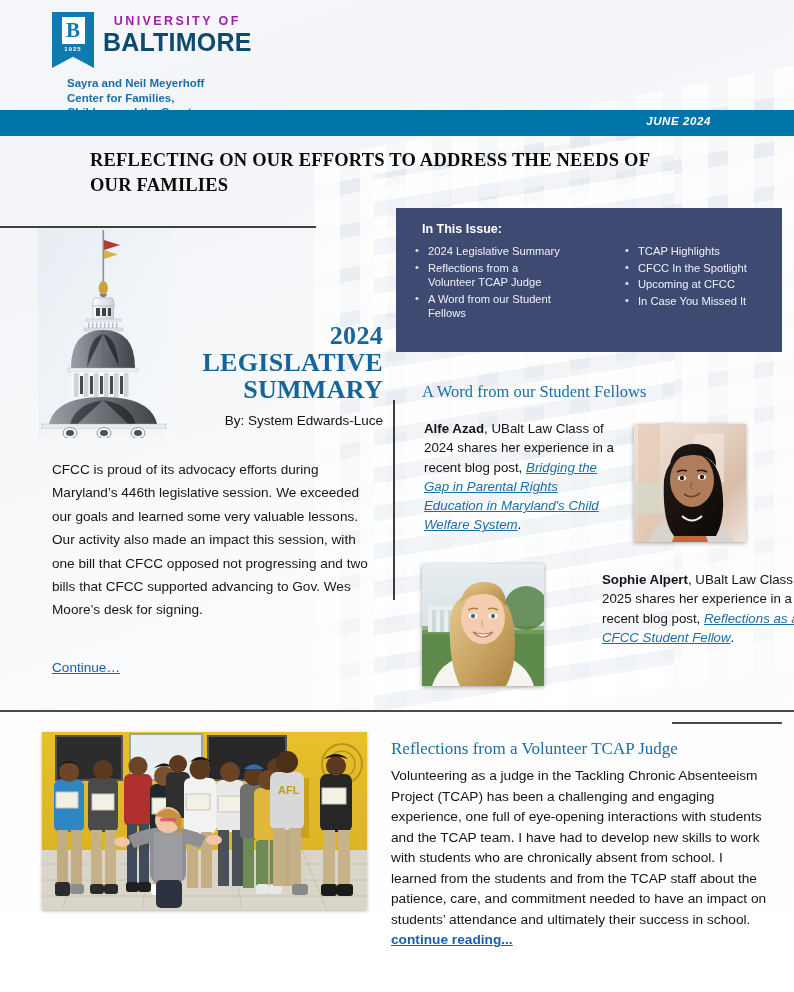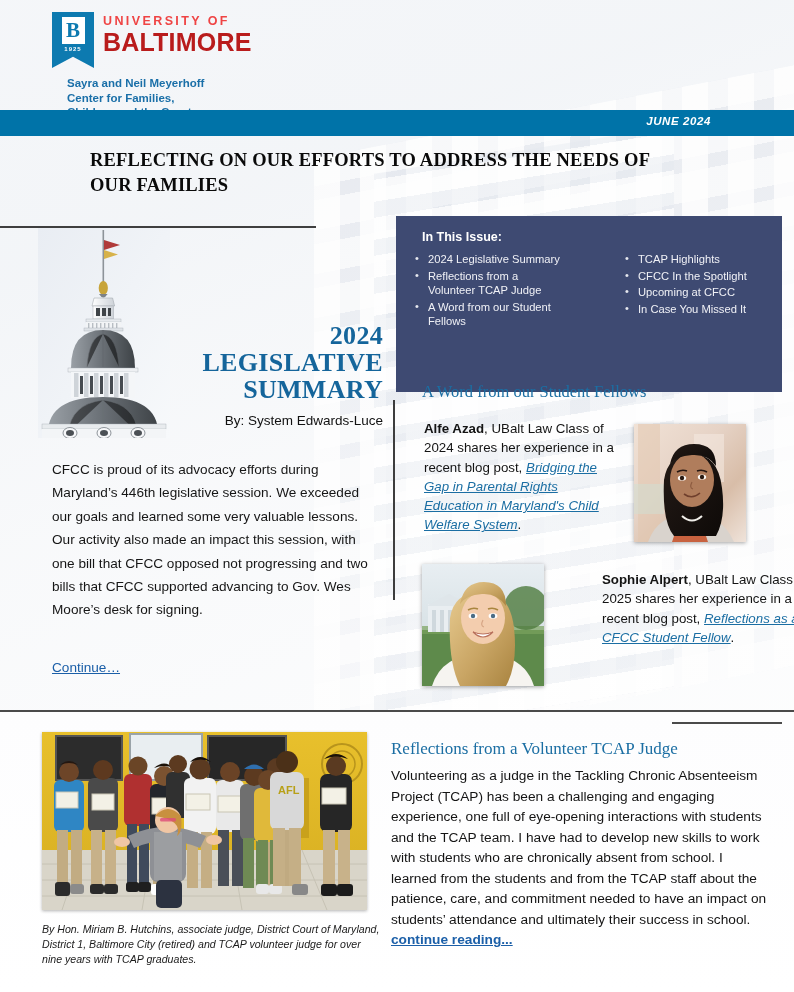--- a/index.html
+++ b/index.html
@@ -45,22 +45,22 @@
     width:42px;height:56px;background:#0d7ab0;position:relative;flex:none;
     clip-path:polygon(0 0,100% 0,100% 100%,50% 80%,0 100%);
     display:flex;flex-direction:column;align-items:center;justify-content:flex-start;
   }
   .shield .b{
     margin-top:5px;width:23px;height:27px;background:#ffffff;color:#0d7ab0;
     font:900 21px/27px "Liberation Serif",serif;text-align:center;letter-spacing:0;
   }
   .shield .yr{margin-top:2px;color:#ffffff;font:700 6px/7px "Liberation Sans",sans-serif;letter-spacing:1px;}
   .uni{line-height:1;padding-top:3px;}
-  .uni .l1{color:#ef4444;font:700 12.5px/13px "Liberation Sans",sans-serif;letter-spacing:2.4px;}
-  .uni .l2{color:#b91c1c;font:900 25px/25px "Liberation Sans",sans-serif;letter-spacing:.2px;margin-top:2px;}
+  .uni .l1{color:#a21caf;font:700 12.5px/13px "Liberation Sans",sans-serif;letter-spacing:2.4px;text-align:center;}
+  .uni .l2{color:#0c4a6e;font:900 25px/25px "Liberation Sans",sans-serif;letter-spacing:.2px;margin-top:2px;}
   .center-name{color:#1a6fa8;font:700 11.5px/14.5px "Liberation Sans",sans-serif;margin-top:8px;margin-left:15px;}
 
   .title-wrap{position:absolute;left:285px;top:26px;}
   .news-title{font:700 33px/38px "Liberation Serif",serif;color:#0b0b0b;letter-spacing:.5px;}
   .news-sub{font:bold italic 15px/20px "Liberation Serif",serif;color:#111111;margin-top:6px;}
 
   .bluebar{position:absolute;left:0;top:110px;width:794px;height:26px;background:#0073a8;}
   .bluebar .date{
     position:absolute;right:83px;top:3px;color:#ffffff;
     font:italic 700 11.5px/16px "Liberation Sans",sans-serif;letter-spacing:.6px;
@@ -73,21 +73,21 @@
   }
 
   
   .rule-top{position:absolute;left:0;top:226px;width:316px;height:2px;background:#3f3f3f;}
   .rule-mid{position:absolute;left:0;top:710px;width:794px;height:2px;background:#4a4a4a;}
   .rule-small{position:absolute;left:672px;top:722px;width:110px;height:2px;background:#4a4a4a;}
   .rule-vert{position:absolute;left:393px;top:400px;width:2px;height:200px;background:#3d3d3d;}
 
   
   .issuebox{
-    position:absolute;left:396px;top:216px;width:386px;height:176px;
+    position:absolute;left:396px;top:208px;width:386px;height:144px;
     background:#3e4a72;color:#ffffff;
   }
   .issuebox h3{margin:0;padding:14px 0 7px 26px;font:700 12.5px/15px "Liberation Sans",sans-serif;}
   .issuecols{display:flex;padding:0 8px 0 18px;}
   .issuecols ul{list-style:none;margin:0;padding:0;flex:1;}
   .issuecols ul.col2{padding-left:60px;}
   .issuecols li{
     position:relative;padding-left:14px;margin-bottom:2px;
     font:400 11.2px/14.6px "Liberation Sans",sans-serif;color:#f0f1f6;
   }
@@ -544,20 +544,19 @@
         <circle cx="126" cy="88" r="13" fill="#f0c6a4"></circle>
         <path d="M113 84 q13 -14 26 0 q2 16 -4 20 q6 -16 -22 -20" fill="#c8903f"></path>
         <rect x="118" y="86" width="16" height="3.5" rx="1.5" fill="#dd4b78" opacity=".8"></rect>
         <rect x="114" y="148" width="26" height="28" rx="5" fill="#2c3240"></rect>
         <ellipse cx="80" cy="110" rx="8" ry="5" fill="#f0c6a4"></ellipse>
         <ellipse cx="172" cy="108" rx="8" ry="5" fill="#f0c6a4"></ellipse>
       </g>
     </svg>
   </div>
 
-  <div class="caption">By Hon. Miriam B. Hutchins, associate judge, District Court of Maryland, District 1, Baltimore City (retired) and TCAP volunteer judge for over nine years with TCAP graduates.</div>
 
   <div class="tcap-title">Reflections from a Volunteer TCAP Judge</div>
   <div class="tcap-body">
     <span>Volunteering as a judge in the Tackling Chronic Absenteeism Project (TCAP) has been a challenging and engaging experience, one full of eye-opening interactions with students and the TCAP team. I have had to develop new skills to work with students who are chronically absent from school. I learned from the students and from the TCAP staff about the patience, care, and commitment needed to have an impact on students’ attendance and ultimately their success in school. </span><a class="lnk-b" href="#">continue reading...</a>
   </div>
 
 </div>
 
 </body></html>

